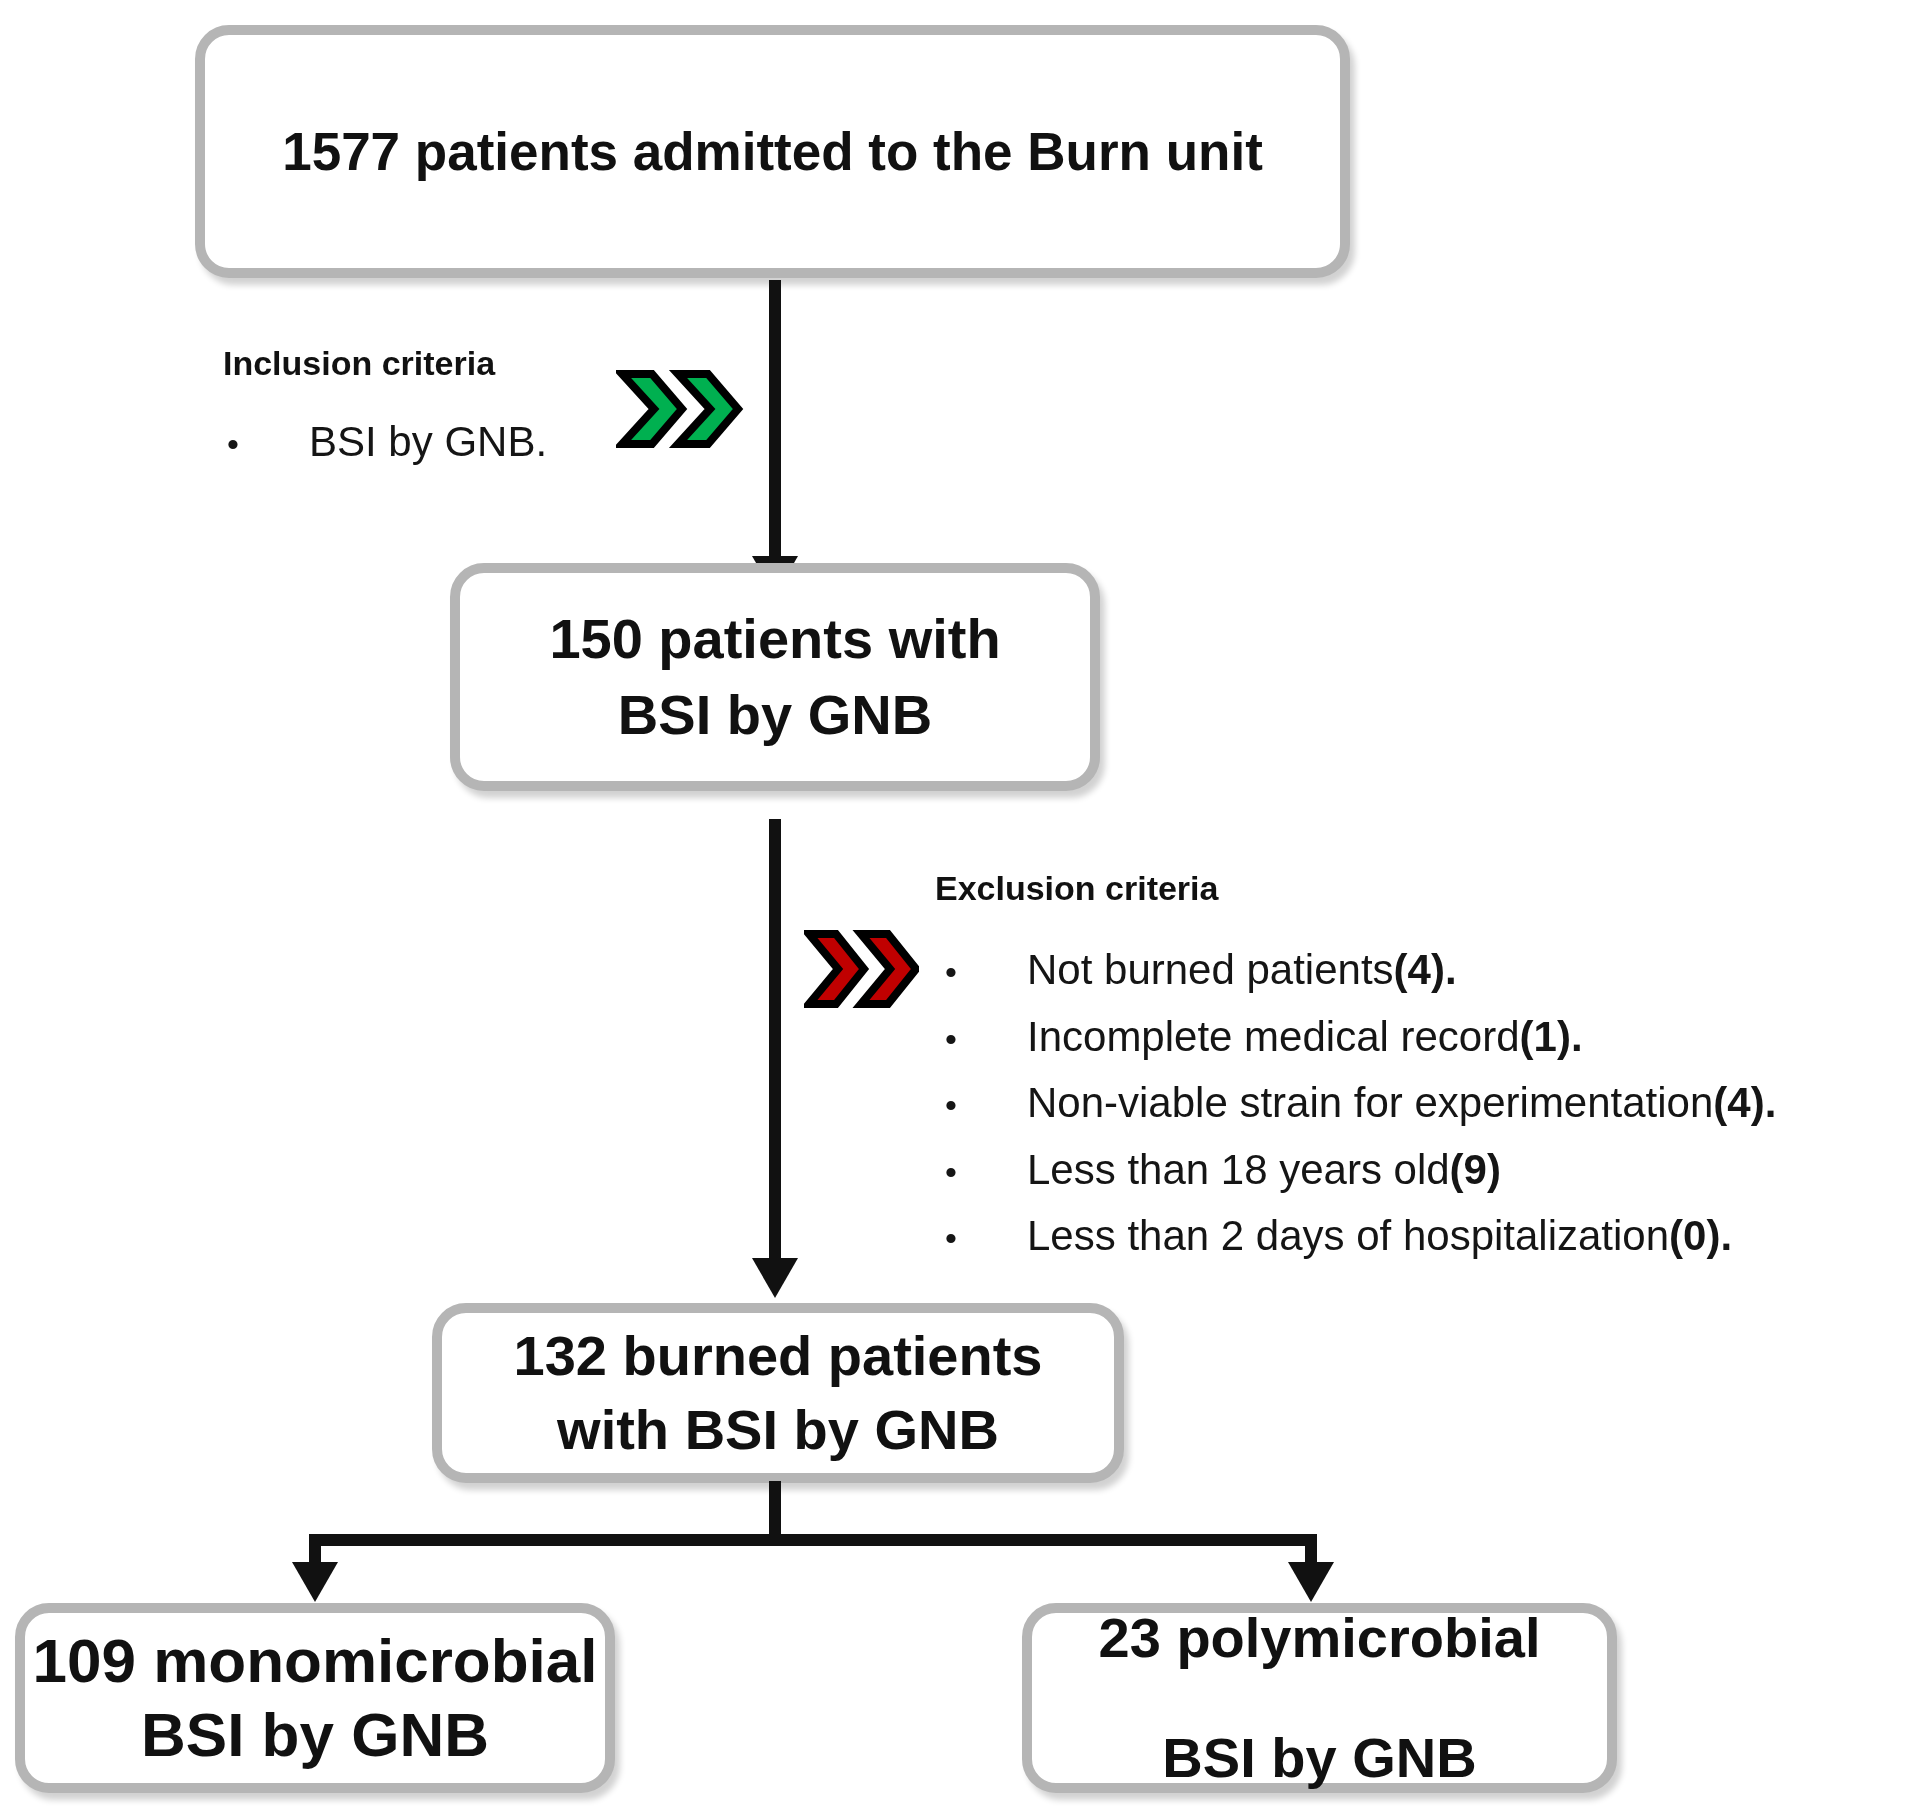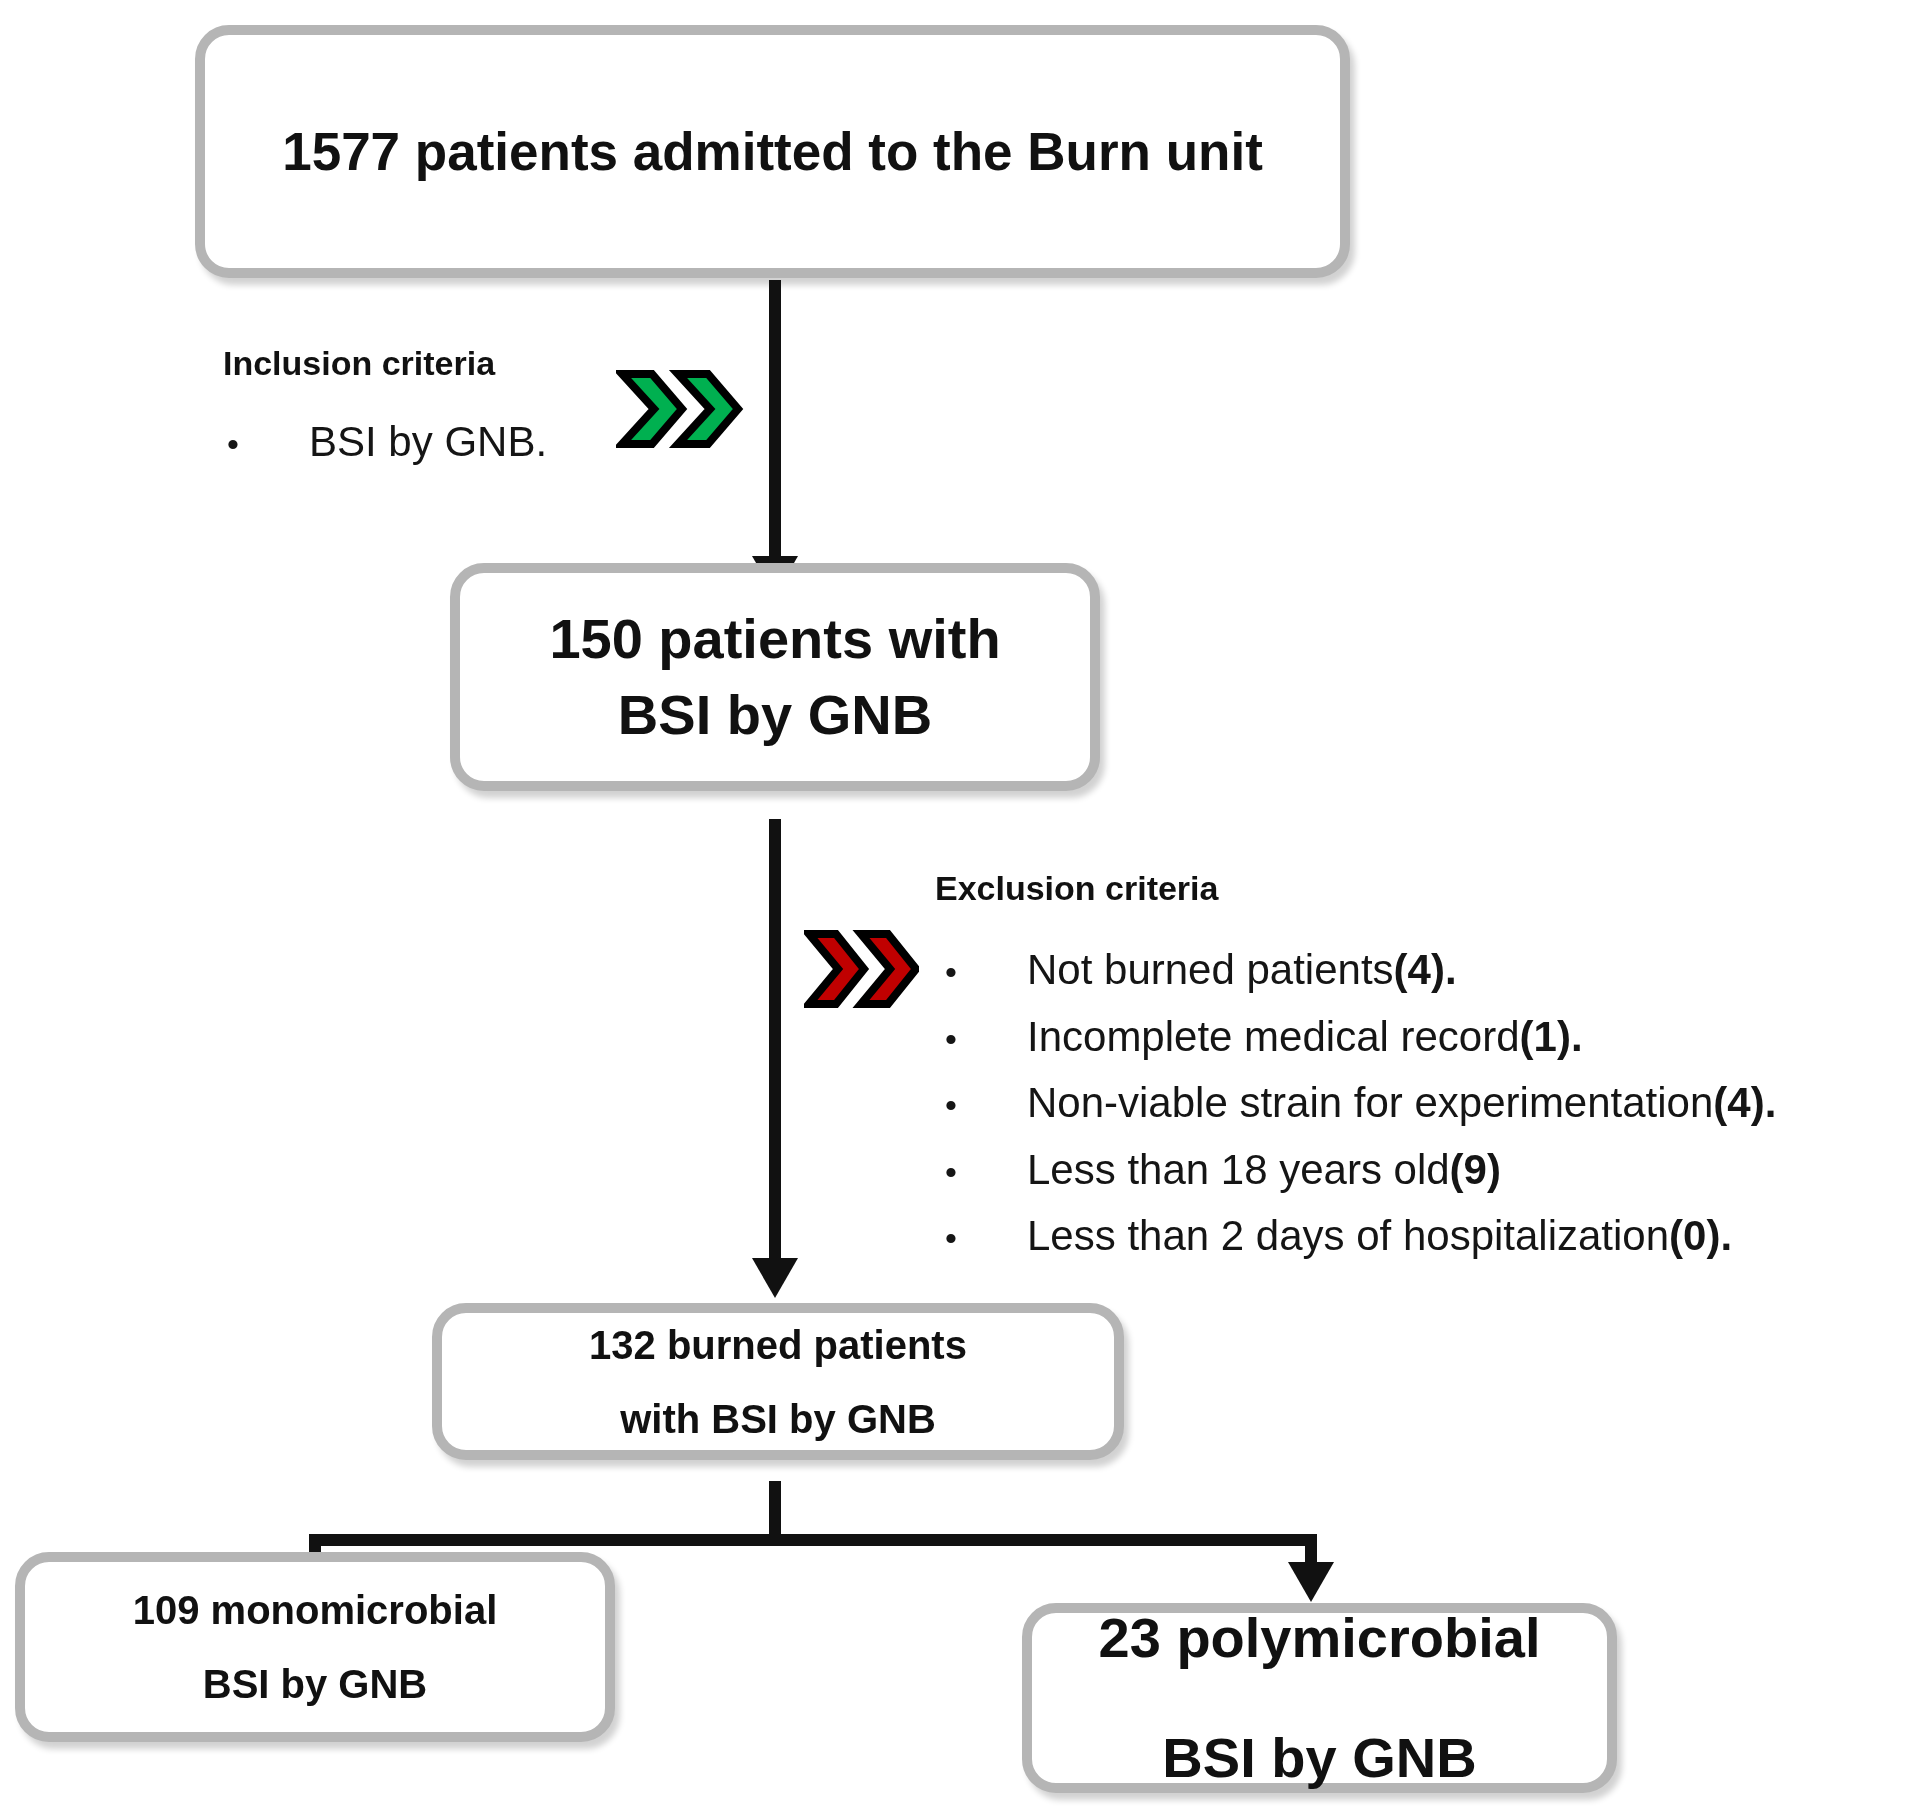--- a/index.html
+++ b/index.html
@@ -26,22 +26,22 @@
     justify-content: center;
     text-align: center;
     color: #111111;
   }
   .bl { white-space: nowrap; }
   .w400 { font-weight: 400; }
   .w700 { font-weight: 700; }
 
   #box-source   { left: 195px;  top: 25px;   width: 1155px; height: 253px; font-size: 53px; line-height: 72px; }
   #box-included { left: 450px;  top: 563px;  width: 650px;  height: 228px; font-size: 56px; line-height: 76px; font-weight: 700; }
-  #box-analyzed { left: 432px;  top: 1303px; width: 692px;  height: 157px; font-size: 40px; line-height: 74px; font-weight: 700; }
-  #box-mono     { left: 15px;   top: 1552px; width: 600px;  height: 190px; font-size: 40px; line-height: 74px; font-weight: 700; }
+  #box-analyzed { left: 432px;  top: 1303px; width: 692px;  height: 180px; font-size: 56px; line-height: 74px; font-weight: 700; }
+  #box-mono     { left: 15px;   top: 1603px; width: 600px;  height: 190px; font-size: 62px; line-height: 74px; font-weight: 700; }
   #box-poly     { left: 1022px; top: 1603px; width: 595px;  height: 190px; font-size: 56px; line-height: 74px; font-weight: 700; gap: 46px; }
 
   
   .vline, .hline { position: absolute; background: #111111; }
   .ahead {
     position: absolute;
     width: 0; height: 0;
     border-left: 23px solid transparent;
     border-right: 23px solid transparent;
     border-top: 40px solid #111111;

